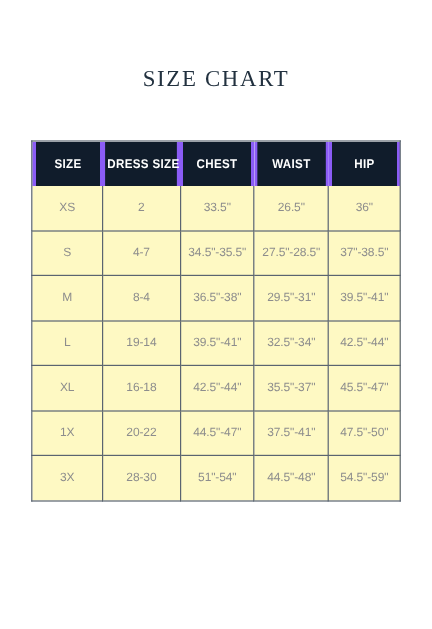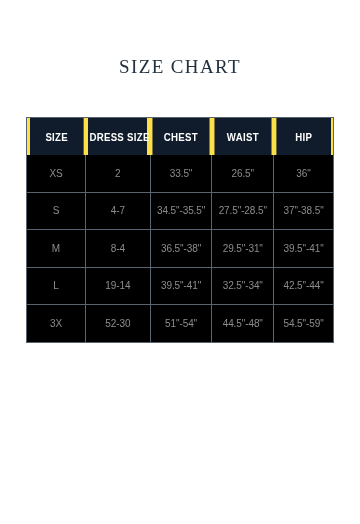--- a/index.html
+++ b/index.html
@@ -60,33 +60,33 @@
     height: 37px;
     padding: 0 2px;
     text-align: center;
     vertical-align: middle;
     border: none;
     white-space: nowrap;
     font-stretch: condensed;
     transform: scaleX(0.92);
   }
   table.size-table thead tr {
-    background: #fde047;
+    background: #8b5cf6;
     margin-left: 24px;
   }
   table.size-table tbody td {
     height: 36.5px;
     padding: 0 1px;
     text-align: center;
     vertical-align: middle;
     font-size: 10px;
     color: #8d8d8d;
     border: 1px solid #5a6470;
     white-space: nowrap;
-    background: #000000;
+    background: #fef9c3;
     letter-spacing: -0.1px;
   }
   table.size-table tbody td.col-label {
     color: #8d8d8d;
   }
   table.size-table tbody tr:first-child td {
     border-top: none;
   }
 </style>
 </head>
@@ -137,22 +137,36 @@
           <td>39.5"-41"</td>
         </tr>
         <tr>
           <td class="col-label">L</td>
           <td>19-14</td>
           <td>39.5"-41"</td>
           <td>32.5"-34"</td>
           <td>42.5"-44"</td>
         </tr>
         <tr>
+          <td class="col-label">XL</td>
+          <td>16-18</td>
+          <td>42.5"-44"</td>
+          <td>35.5"-37"</td>
+          <td>45.5"-47"</td>
+        </tr>
+        <tr>
+          <td class="col-label">1X</td>
+          <td>20-22</td>
+          <td>44.5"-47"</td>
+          <td>37.5"-41"</td>
+          <td>47.5"-50"</td>
+        </tr>
+        <tr>
           <td class="col-label">3X</td>
-          <td>52-30</td>
+          <td>28-30</td>
           <td>51"-54"</td>
           <td>44.5"-48"</td>
           <td>54.5"-59"</td>
         </tr>
       </tbody>
     </table>
   </div>
 
 </div>
 

